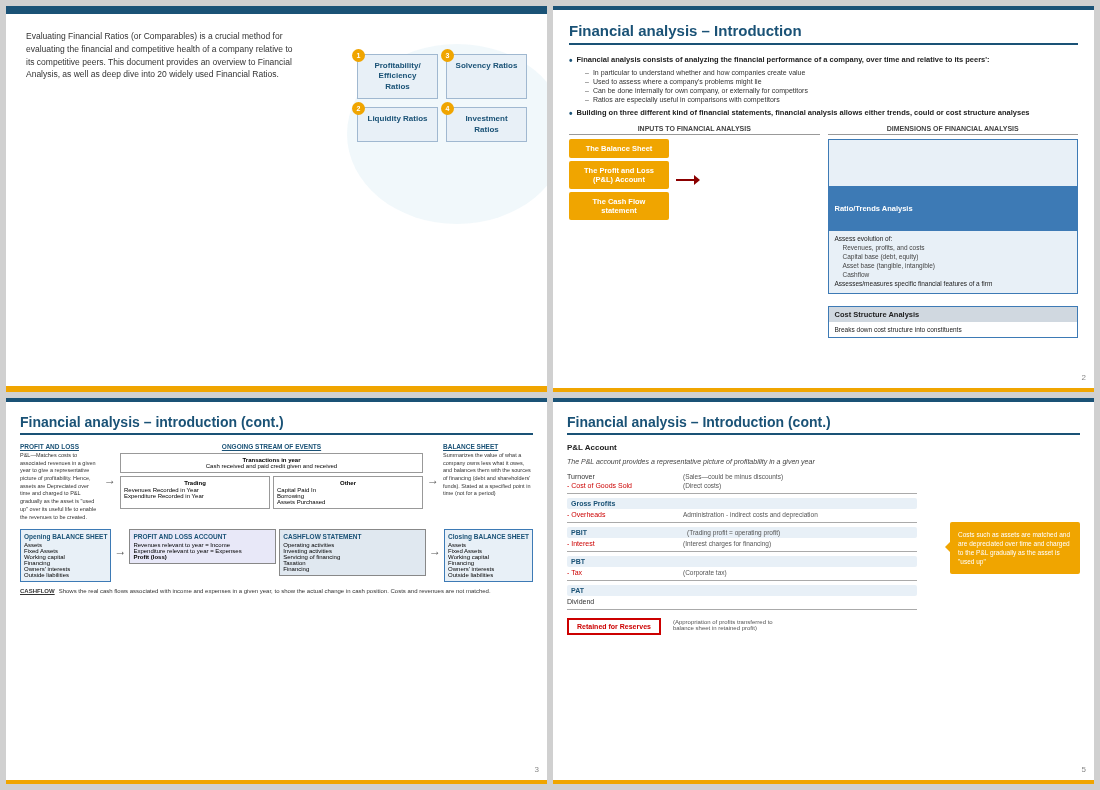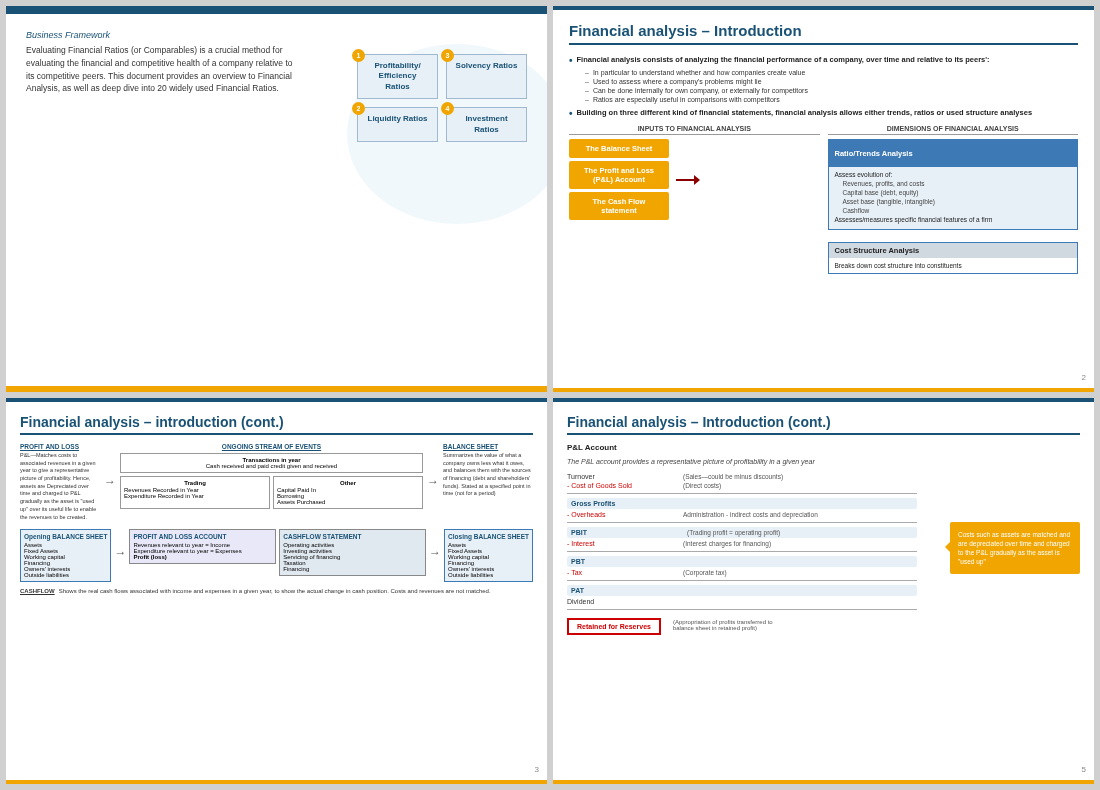--- a/index.html
+++ b/index.html
@@ -189,21 +189,22 @@
     }
     .dim-box {
       border: 1px solid #3d7ab5;
       background: #e8f0f7;
     }
     .dim-box-header {
       background: #3d7ab5;
       color: white;
       font-size: 7.5px;
       font-weight: bold;
-      padding: 9px 6px;
+      padding: 18px 6px;
+      margin-top: 46px;
     }
     .dim-box-content {
       padding: 4px 6px;
     }
     .dim-box-content p {
       font-size: 6.5px;
       color: #222;
       margin-bottom: 2px;
     }
     .dim-box-content .sub {
@@ -407,21 +408,20 @@
       color: #888;
     }
   </style>
 </head>
 <body>
 
 <div class="slide slide1">
   <div class="slide1-top-bar"></div>
   <div class="slide1-content">
     <div class="slide1-bg-circle"></div>
-    <div class="slide1-business">Business Framework</div>
     <div class="slide1-desc">Evaluating Financial Ratios (or Comparables) is a crucial method for evaluating the financial and competitive health of a company relative to its competitive peers.  This document provides an overview to Financial Analysis, as well as deep dive into 20 widely used Financial Ratios.</div>
     <div class="slide1-boxes">
       <div class="ratio-box">
         <span class="num">1</span>
         <span>Profitability/ Efficiency Ratios</span>
       </div>
       <div class="ratio-box">
         <span class="num">3</span>
         <span>Solvency Ratios</span>
       </div>
@@ -447,21 +447,21 @@
       <span>Financial analysis consists of analyzing the financial performance of a company, over time and relative to its peers':</span>
     </div>
     <div class="slide2-sub-bullets">
       <div class="slide2-sub-bullet">In particular to understand whether and how companies create value</div>
       <div class="slide2-sub-bullet">Used to assess where a company's problems might lie</div>
       <div class="slide2-sub-bullet">Can be done internally for own company, or externally for competitors</div>
       <div class="slide2-sub-bullet">Ratios are especially useful in comparisons with competitors</div>
     </div>
 
     <div class="slide2-bullet-main">
-      <span>Building on three different kind of financial statements, financial analysis allows either trends, ratios or used structure analyses</span>
+      <span>Building on three different kind of financial statements, financial analysis allows either trends, could or cost structure analyses</span>
     </div>
 
     <div class="inputs-dims-grid">
 
       <div class="inputs-col">
         <div class="col-label">INPUTS TO FINANCIAL ANALYSIS</div>
         <div class="inputs-flow">
           <div class="input-boxes-stack">
             <div class="input-box-gold">The Balance Sheet</div>
             <div class="input-box-gold">The Profit and Loss (P&amp;L) Account</div>

